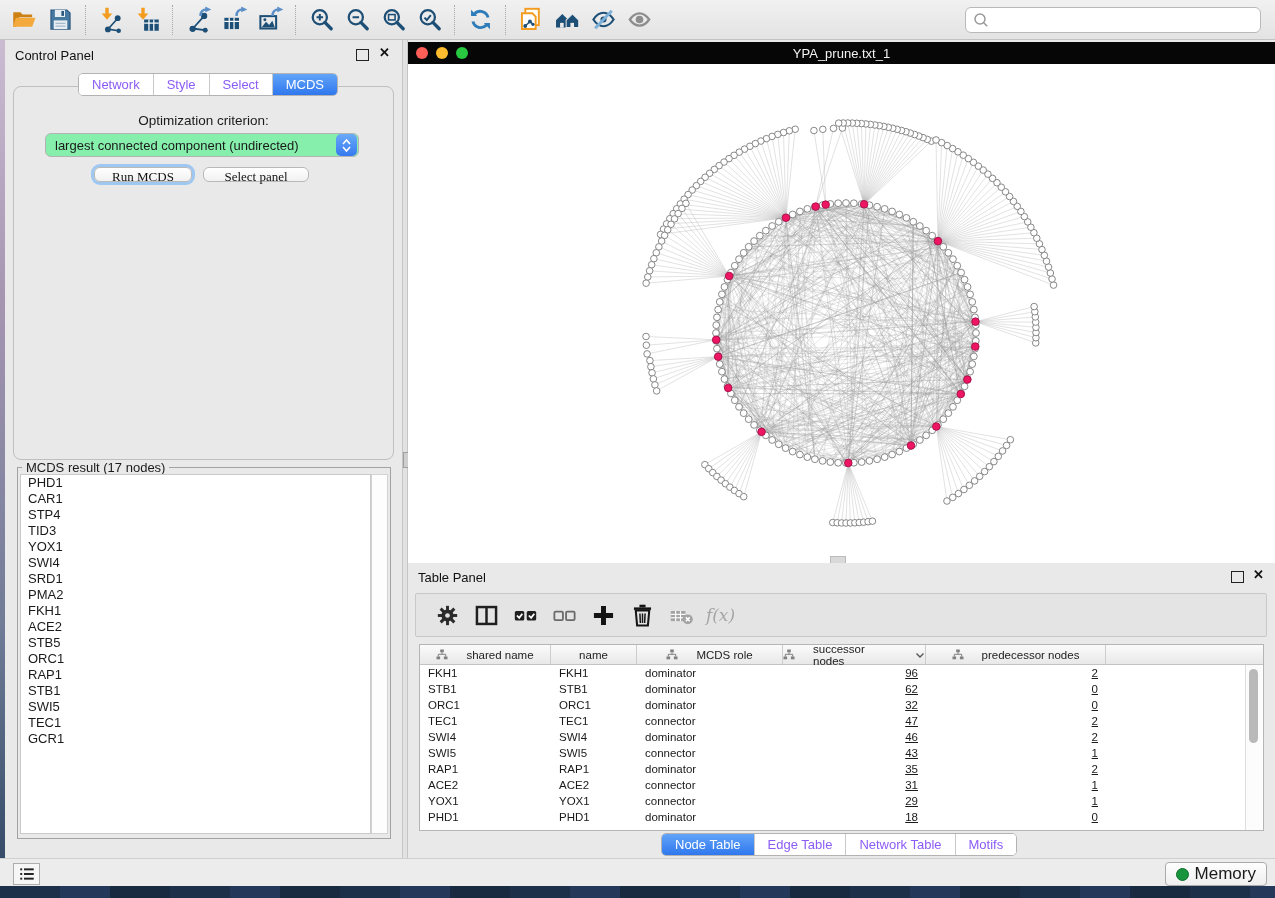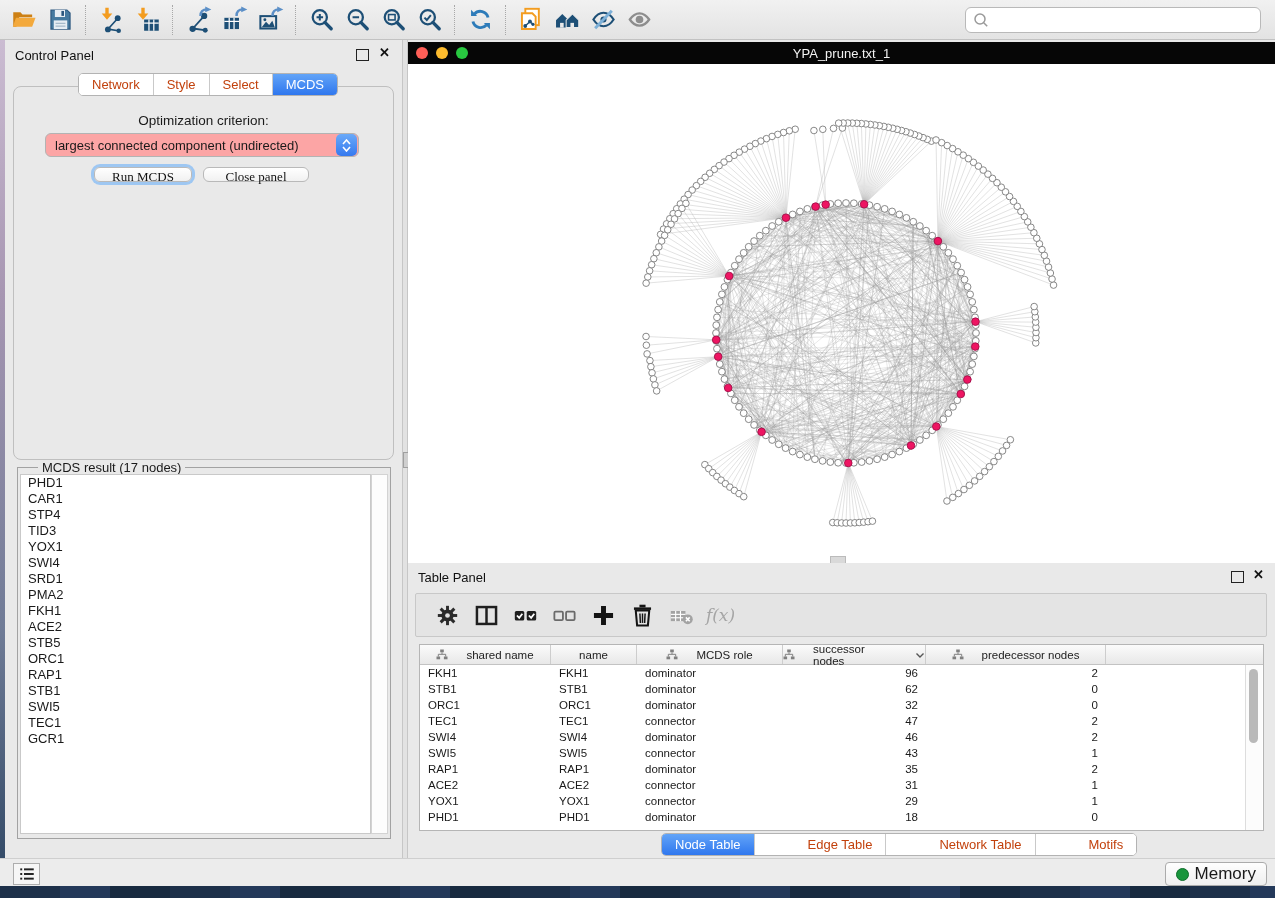--- a/index.html
+++ b/index.html
@@ -23,35 +23,35 @@
   .cp{position:absolute;left:5px;top:40px;width:397px;height:818px;background:#e9e9e9;}
   .cp-head{position:absolute;left:0;top:0;width:100%;height:26px;}
   .panel-title{position:absolute;left:10px;top:8px;font-size:13px;color:#111;}
   .float-btn{position:absolute;top:9px;width:11px;height:10px;border:1.6px solid #222;background:transparent;}
   .close-btn{position:absolute;top:6px;font-size:13px;font-weight:bold;color:#111;line-height:14px;}
   .cp .float-btn{right:33px;} .cp .close-btn{right:12px;}
   .cp-inner{position:absolute;left:8px;top:46px;width:379px;height:372px;border:1px solid #bfbfbf;border-radius:8px;}
   .seg{position:absolute;display:flex;height:21px;border:1px solid #b3b3b3;border-radius:5px;overflow:hidden;background:#fff;}
   .seg-tabs{left:73px;top:33px;}
   .seg button{border:none;background:#fff;font-family:"Liberation Sans",sans-serif;font-size:13px;
-              padding:0 13px;border-right:1px solid #c9c9c9;color:#c2410c;height:100%;}
+              padding:0 13px;border-right:1px solid #c9c9c9;color:#8b5cf6;height:100%;}
   .seg button:last-child{border-right:none;}
   .seg button.active{background:linear-gradient(#62a4f8,#2f77ee);color:#fff;}
   .opt-label{position:absolute;left:0;top:73px;width:100%;text-align:center;font-size:13.5px;}
-  .select{position:absolute;left:40px;top:93px;width:314px;height:24px;background:#fca5a5;border:1px solid #b3b3b3;
+  .select{position:absolute;left:40px;top:93px;width:314px;height:24px;background:#86efac;border:1px solid #b3b3b3;
           border-radius:6px;display:flex;align-items:center;box-sizing:border-box;}
   .select .val{flex:1;font-size:13px;padding-left:9px;white-space:nowrap;}
   .stepper{width:21px;height:22px;border-radius:5px;background:linear-gradient(#6aaaf9,#3579ef);
            display:flex;flex-direction:column;align-items:center;justify-content:center;gap:1px;margin-right:1px;}
   .mac-btn{position:absolute;height:15px;background:linear-gradient(#ffffff,#f1f1f1);border:1px solid #b9b9b9;
            border-radius:6px;font-size:13px;font-family:Liberation Serif, serif;color:#111;}
   .btn-run{left:89px;top:127px;width:98px;box-shadow:0 0 0 3px #9ec7f2;}
   .btn-closepanel{left:198px;top:127px;width:106px;}
   .groupbox{position:absolute;left:12px;top:427px;width:372px;height:370px;border:1px solid #a2a2a2;}
-  .groupbox .legend{position:absolute;left:20px;top:-8px;background:#e9e9e9;padding:0 4px;font-size:13px;}
+  .groupbox .legend{position:absolute;left:4px;top:-8px;background:#e9e9e9;padding:0 4px;font-size:13px;}
   .mcds-list{position:absolute;left:2px;top:6px;width:351px;height:360px;background:#fff;border:1px solid #c9c9c9;
              box-sizing:border-box;overflow:hidden;font-size:13px;}
   .mcds-list .li{height:16px;line-height:16px;padding-left:7px;}
   .list-scroll{position:absolute;right:2px;top:6px;width:17px;height:360px;background:#fdfdfd;border:1px solid #d3d3d3;box-sizing:border-box;}
   
   .v-split{position:absolute;left:402px;top:40px;width:6px;height:846px;background:#e2e2e2;
            border-left:1px solid #c6c6c6;border-right:1px solid #c6c6c6;box-sizing:border-box;}
   .v-split .grip{position:absolute;left:0;top:412px;width:4px;height:14px;background:#cfcfcf;border:1px solid #9f9f9f;}
   
   .netwin{position:absolute;left:408px;top:40px;width:867px;height:523px;}
@@ -66,24 +66,24 @@
   .tp-toolbar{position:absolute;left:7px;top:30px;width:852px;height:44px;background:#e4e4e4;
               border:1px solid #c8c8c8;border-radius:2px;display:flex;align-items:center;padding-left:12px;box-sizing:border-box;}
   .tp-btn{width:39px;height:36px;display:flex;align-items:center;justify-content:center;}
   .fx-label{font-family:"DejaVu Serif",serif;font-style:italic;font-size:17px;color:#a5a5a5;}
   .tbl{position:absolute;left:11px;top:81px;width:845px;height:187px;background:#fff;border:1px solid #b5b5b5;box-sizing:border-box;overflow:hidden;}
   .tbl-head{display:flex;height:19px;background:linear-gradient(#fbfbfb,#e8e8e8);border-bottom:1px solid #c3c3c3;}
   .th{display:flex;align-items:center;justify-content:center;gap:18px;font-size:11.5px;color:#222;
       border-right:1px solid #cdcdcd;box-sizing:border-box;height:100%;}
   .tr{display:flex;height:16px;font-size:11.5px;align-items:center;}
   .td{box-sizing:border-box;padding:0 8px;white-space:nowrap;overflow:hidden;}
-  .td.num{text-align:right;}
+  .td.num{text-align:right;text-decoration:underline;}
   .tbl-scroll{position:absolute;right:1px;top:20px;width:16px;height:165px;background:#fcfcfc;border-left:1px solid #ddd;}
   .tbl-thumb{position:absolute;left:3px;top:4px;width:9px;height:74px;background:#b9b9b9;border-radius:5px;}
-  .seg-bottom{left:253px;top:270px;gap:40px;}
+  .seg-bottom{left:253px;top:270px;}
   
   .statusbar{position:absolute;left:0;top:858px;width:1275px;height:28px;background:#ececec;border-top:1px solid #cfcfcf;box-sizing:border-box;}
   .list-btn{position:absolute;left:13px;top:4px;width:25px;height:20px;background:#f6f6f6;border:1px solid #adadad;
             display:flex;align-items:center;justify-content:center;}
   .mem-btn{position:absolute;right:8px;top:3px;height:22px;background:linear-gradient(#fefefe,#efefef);
            border:1px solid #ababab;border-radius:4px;display:flex;align-items:center;gap:6px;padding:0 10px;font-size:17px;}
   .mem-dot{width:11px;height:11px;border-radius:50%;background:#18953c;border:1px solid #0e6e2a;}
   svg{display:block;}
 </style>
 </head>
@@ -305,21 +305,21 @@
       <span class="stepper">
         <svg width="9" height="6" viewBox="0 0 9 6">
             <path d="M1 5L4.5 1 8 5" fill="none" stroke="#fff" stroke-width="1.6"></path>
           </svg>
         <svg width="9" height="6" viewBox="0 0 9 6">
             <path d="M1 1l3.5 4L8 1" fill="none" stroke="#fff" stroke-width="1.6"></path>
           </svg>
       </span>
     </div>
     <button class="mac-btn btn-run">Run MCDS</button>
-    <button class="mac-btn btn-closepanel">Close panel</button>
+    <button class="mac-btn btn-closepanel">Select panel</button>
     <div class="groupbox">
       <span class="legend">MCDS result (17 nodes)</span>
       <div class="mcds-list" id="mcds-list">
           <div class="li">PHD1</div>
           <div class="li">CAR1</div>
           <div class="li">STP4</div>
           <div class="li">TID3</div>
           <div class="li">YOX1</div>
           <div class="li">SWI4</div>
           <div class="li">SRD1</div>

